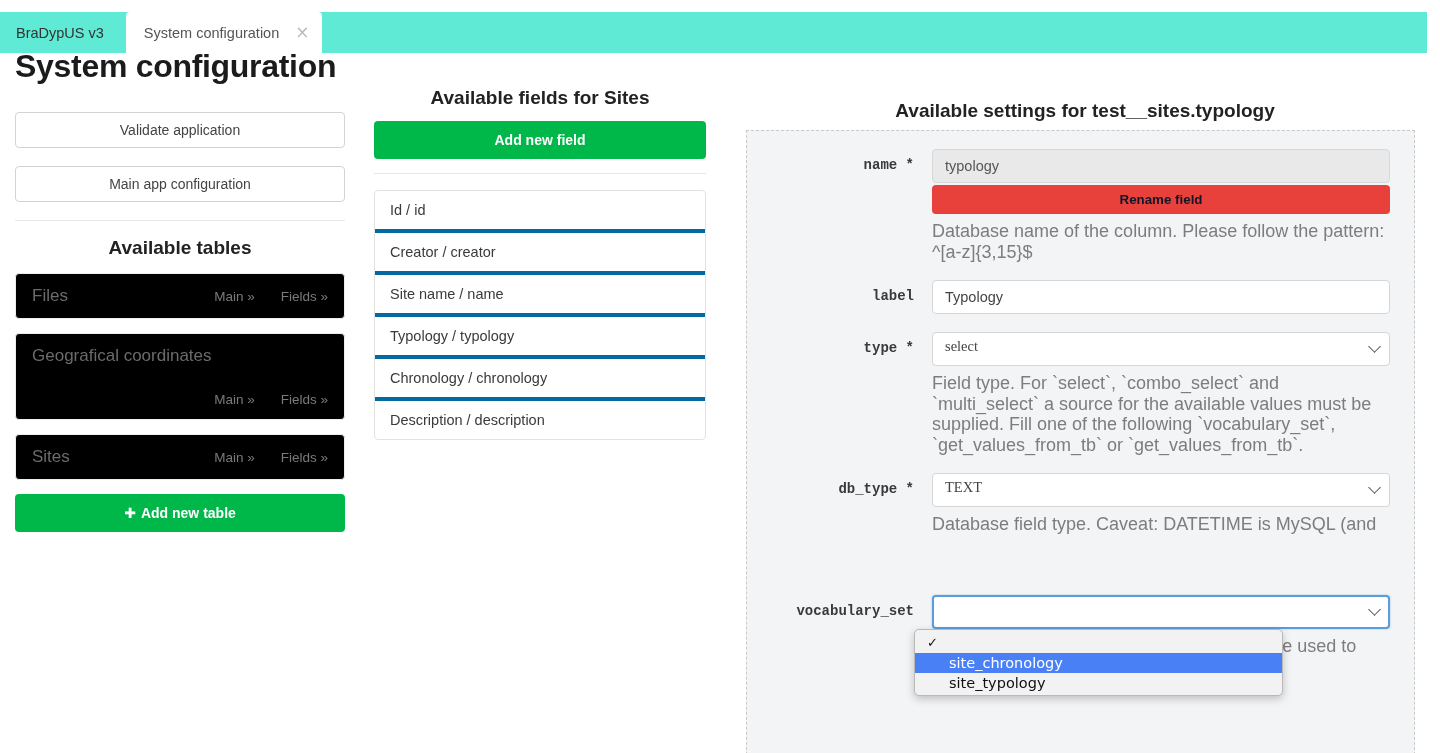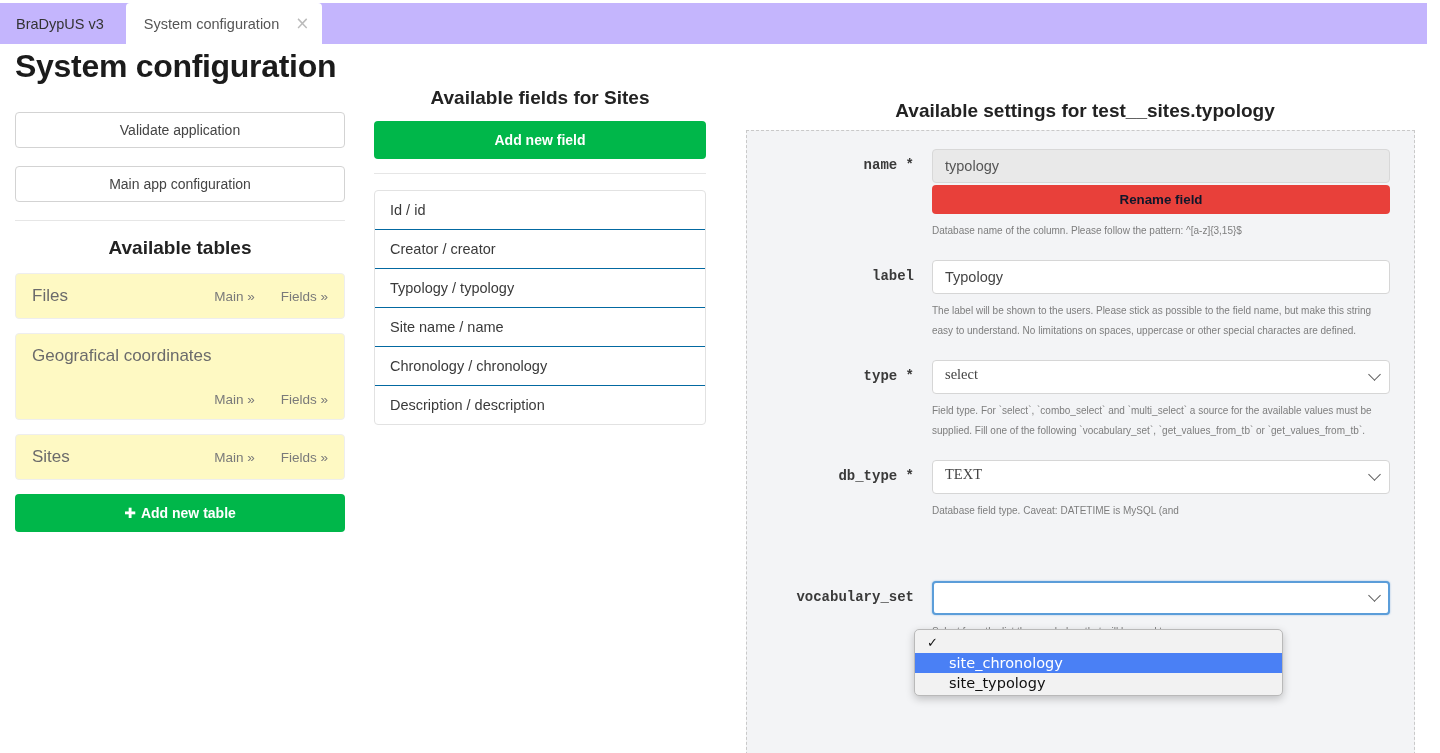--- a/index.html
+++ b/index.html
@@ -9,23 +9,23 @@
     width: 1440px; height: 753px;
     background: #ffffff;
     font-family: "Liberation Sans", sans-serif;
     color: #333;
     overflow: hidden;
   }
 
   
   .tabbar {
     position: absolute;
-    left: 0; top: 3px;
+    left: 0; top: 12px;
     width: 1427px; height: 41px;
-    background: #c4b5fd;
+    background: #5eead4;
     display: flex;
     align-items: flex-end;
   }
   .tab {
     height: 41px;
     display: flex;
     align-items: center;
     padding: 0 18px;
     font-size: 14.5px;
     color: #3d3d3d;
@@ -131,21 +131,21 @@
     text-align: center;
     font-size: 19px;
     font-weight: bold;
     color: #222;
     margin: 0 0 14px 0;
   }
   .section-title.mid { margin-bottom: 12px; }
 
   
   .tbl-item {
-    background: #fef9c3;
+    background: #000000;
     border: 1px solid #eeeeee;
     border-radius: 4px;
     padding: 12px 16px;
     margin-bottom: 14px;
     position: relative;
   }
   .tbl-item.tall { padding-bottom: 12px; }
   .tbl-row {
     display: flex;
     align-items: center;
@@ -169,21 +169,21 @@
   .field-list {
     border: 1px solid #e2e2e2;
     border-radius: 4px;
     overflow: hidden;
     background: #fff;
   }
   .field-item {
     padding: 11px 15px;
     font-size: 14.5px;
     color: #3a3a3a;
-    border-bottom: 1px solid #0369a1;
+    border-bottom: 4px solid #0369a1;
     cursor: pointer;
   }
   .field-item:last-child { border-bottom: none; }
 
   
   .settings-panel {
     position: absolute;
     left: 746px; top: 130px;
     width: 669px;
     height: 640px;
@@ -252,21 +252,21 @@
     border-right: 1.6px solid #5a5a5a;
     border-bottom: 1.6px solid #5a5a5a;
     transform: rotate(45deg);
     margin-top: -2px;
   }
   .sel.focused {
     border: 2px solid #5b9dd9;
     box-shadow: 0 0 2px rgba(91,157,217,.6);
   }
   .help {
-    font-size: 10px;
+    font-size: 18px;
     color: #7d7d7d;
     line-height: 20.5px;
     margin-top: 7px;
   }
 
   
   .dropdown {
     position: absolute;
     left: 914px; top: 629px;
     width: 369px;
@@ -363,22 +363,22 @@
 
 <div class="col-mid">
   <div class="section-title mid">Available fields for Sites</div>
   <button class="btn btn-success">Add new field</button>
 
   <hr class="sep">
 
   <div class="field-list">
     <div class="field-item">Id / id</div>
     <div class="field-item">Creator / creator</div>
+    <div class="field-item">Site name / name</div>
     <div class="field-item">Typology / typology</div>
-    <div class="field-item">Site name / name</div>
     <div class="field-item">Chronology / chronology</div>
     <div class="field-item">Description / description</div>
   </div>
 </div>
 
 <div class="col-right">
   <div class="section-title">Available settings for test__sites.typology</div>
 </div>
 
 <div class="settings-panel">
@@ -389,21 +389,20 @@
       <input class="inp disabled" type="text" readonly="" value="typology" style="">
       <button class="btn-danger">Rename field</button>
       <div class="help">Database name of the column. Please follow the pattern: ^[a-z]{3,15}$</div>
     </div>
   </div>
 
   <div class="form-row">
     <div class="form-label">label</div>
     <div class="form-control-wrap">
       <input class="inp" type="text" value="Typology" style="">
-      <div class="help">The label will be shown to the users. Please stick as possible to the field name, but make this string easy to understand. No limitations on spaces, uppercase or other special charactes are defined.</div>
     </div>
   </div>
 
   <div class="form-row">
     <div class="form-label">type *</div>
     <div class="form-control-wrap">
       <div class="sel-wrap">
         <div class="sel">select</div>
         <span class="sel-caret"></span>
       </div>

